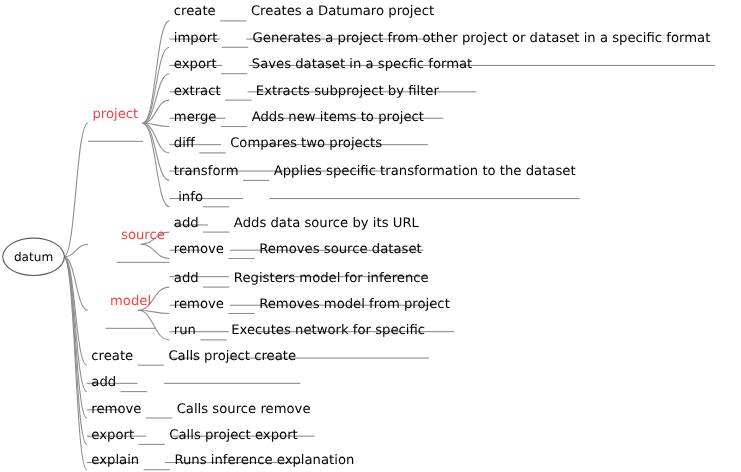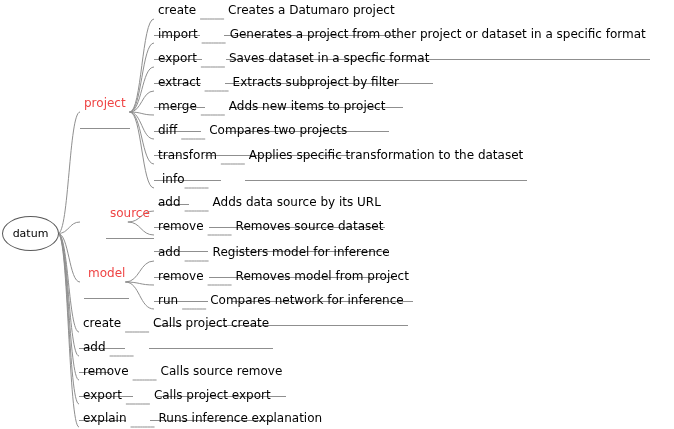--- a/index.html
+++ b/index.html
@@ -74,21 +74,21 @@
   .r-m0 { left: 154px; top: 245px; }
   .r-m1 { left: 154px; top: 269px; }
   .r-m2 { left: 154px; top: 293px; justify-content: flex-end; }
   .r-d0 { left: 79px;  top: 316px; }
   .r-d1 { left: 79px;  top: 340px; }
   .r-d2 { left: 79px;  top: 364px; }
   .r-d3 { left: 79px;  top: 388px; }
   .r-d4 { left: 79px;  top: 411px; }
   .l-project { left: 80px; top: 96px; }
   .l-source  { left: 80px; top: 206px; margin-left: 26px; }
-  .l-model   { left: 84px; top: 266px; }
+  .l-model   { left: 96px; top: 266px; }
 </style>
 </head>
 <body>
 
 <div id="mindmap">
   <svg id="edge-layer" xmlns="http://www.w3.org/2000/svg">
       <path d="M 58 233.5 C 69 233.5, 69 112, 80 112"></path>
       <path d="M 58 233.5 C 69 233.5, 69 222, 80 222"></path>
       <path d="M 58 233.5 C 69 233.5, 69 282, 80 282"></path>
       <path d="M 129.65625 112 C 141.828125 112, 141.828125 19, 154 19"></path>
@@ -179,21 +179,21 @@
   <div class="row r-m0">
     <span class="node">add</span>
     <span class="node">Registers model for inference</span>
   </div>
   <div class="row r-m1">
     <span class="node">remove</span>
     <span class="node">Removes model from project</span>
   </div>
   <div class="row r-m2">
     <span class="node">run</span>
-    <span class="node">Compares network for inference</span>
+    <span class="node">Executes network for specific</span>
   </div>
 
   <div class="row r-d0">
     <span class="node">create</span>
     <span class="node">Calls project create</span>
   </div>
   <div class="row r-d1">
     <span class="node">add</span>
   </div>
   <div class="row r-d2">

